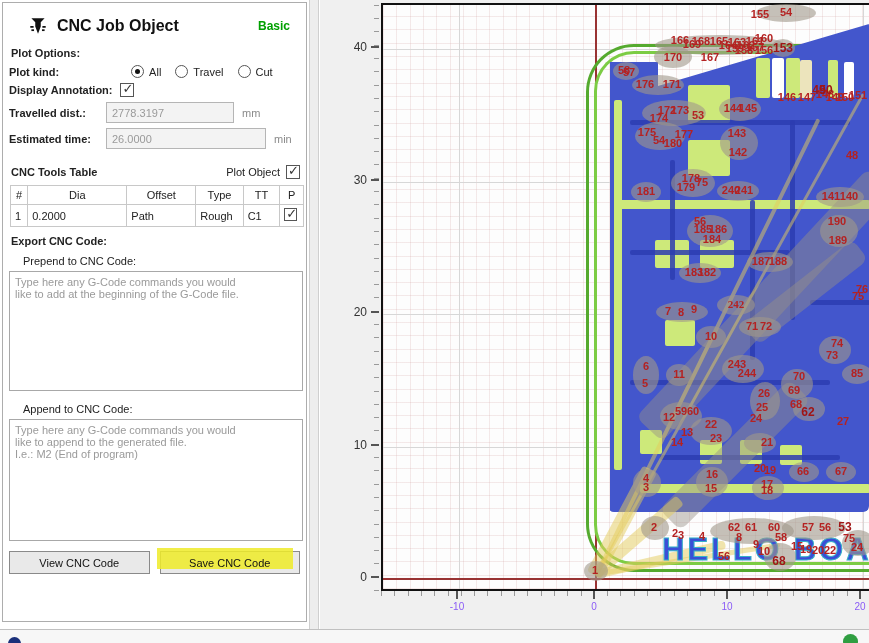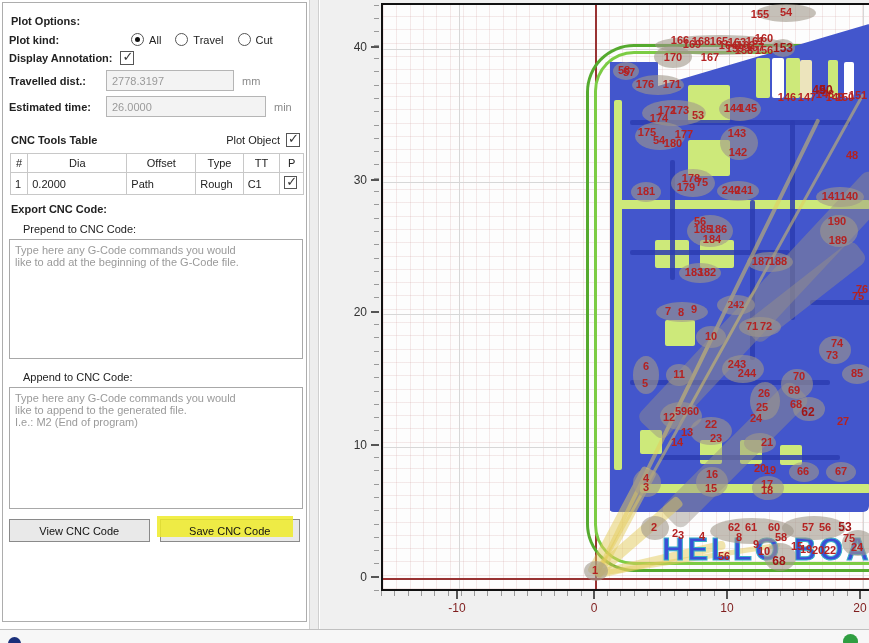--- a/index.html
+++ b/index.html
@@ -77,32 +77,43 @@
     transform:translate(-50%,-50%); white-space:nowrap; }
   .ann.b { font-weight:800; font-size:12px; color:#a01515; }
   .hello { position:absolute; font-size:31px; font-weight:bold; letter-spacing:3px;
     color:#3a4ed6; -webkit-text-stroke:1px #35b0c8; white-space:nowrap; }
   .xtick-strip { position:absolute; left:61px; top:591px; width:488px; height:5px;
     background:repeating-linear-gradient(90deg,#9a9a9a 0 1px, transparent 1px 13.3px); }
   .ytick-strip { position:absolute; left:54px; top:3px; width:5px; height:588px;
     background:repeating-linear-gradient(0deg,#9a9a9a 0 1px, transparent 1px 13.3px); }
   .major-xtick { position:absolute; width:2px; height:8px; background:#555; top:591px; }
   .major-ytick { position:absolute; width:8px; height:2px; background:#555; left:51px; }
-  .xlab { position:absolute; transform:translateX(-50%); font-size:12px; color:#7f1d1d; top:601px; }
+  .xlab { position:absolute; transform:translateX(-50%); font-size:10px; color:#8b5cf6; top:601px; }
   .ylab { position:absolute; transform:translateY(-50%); font-size:12px; color:#333; right:502px; }
 
   
   .status-bar { position:absolute; left:0; top:629px; width:869px; height:14px;
     background:#f7f7f7; border-top:1px solid #c0c0c0; overflow:hidden; }
   .status-icon { position:absolute; border-radius:50%; }
 </style>
 </head>
 <body>
 
 <div class="left-panel">
+  <div class="title-row">
+    <svg viewBox="0 0 20 20">
+      <path d="M4 3h12l-3.5 3.5v4L10 17l-2.5-6.5v-4z" fill="#111"></path>
+      <rect x="3" y="10" width="3" height="1.6" fill="#111"></rect>
+      <rect x="14" y="10" width="3" height="1.6" fill="#111"></rect>
+      <rect x="4" y="13" width="2.4" height="1.6" fill="#111"></rect>
+      <rect x="13.6" y="13" width="2.4" height="1.6" fill="#111"></rect>
+    </svg>
+    <span class="panel-title">CNC Job Object</span>
+    <span class="mode-label">Basic</span>
+  </div>
 
   <div class="sec-label">Plot Options:</div>
 
 
   <div class="row">
     <span class="lbl">Plot kind:</span>
     <span class="radio-group">
       <span class="radio-opt">
         <span class="radio sel"></span>
         <span>All</span>

